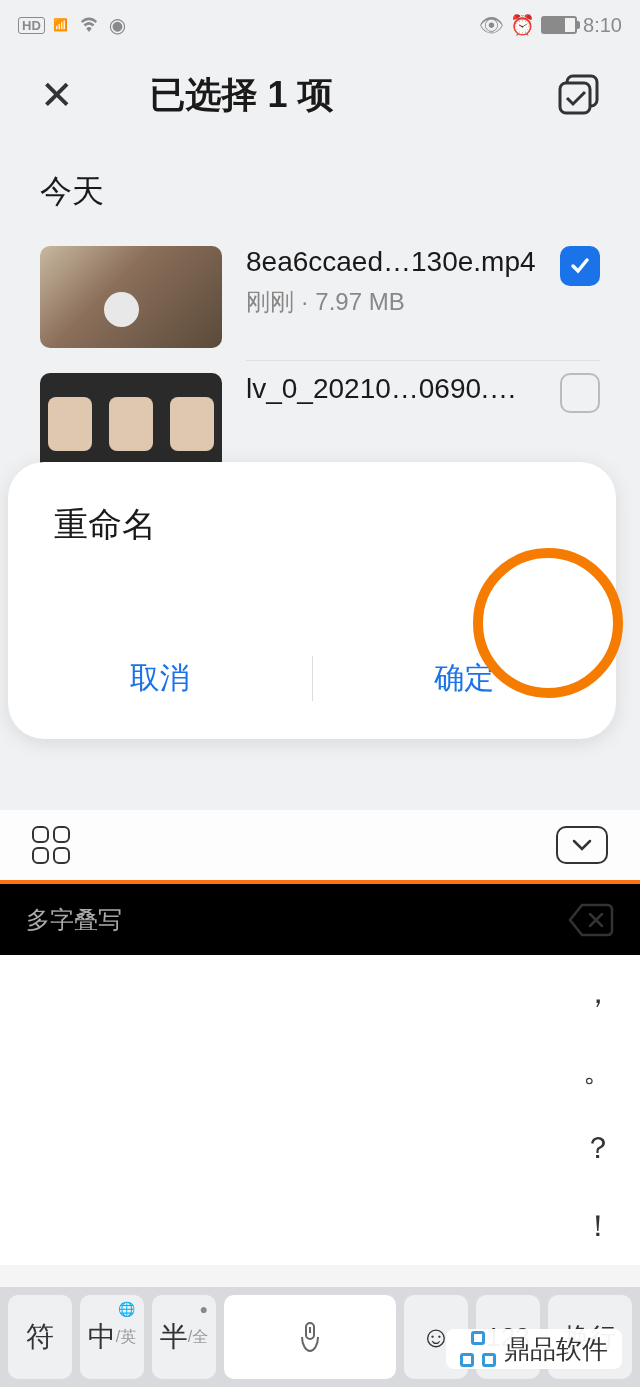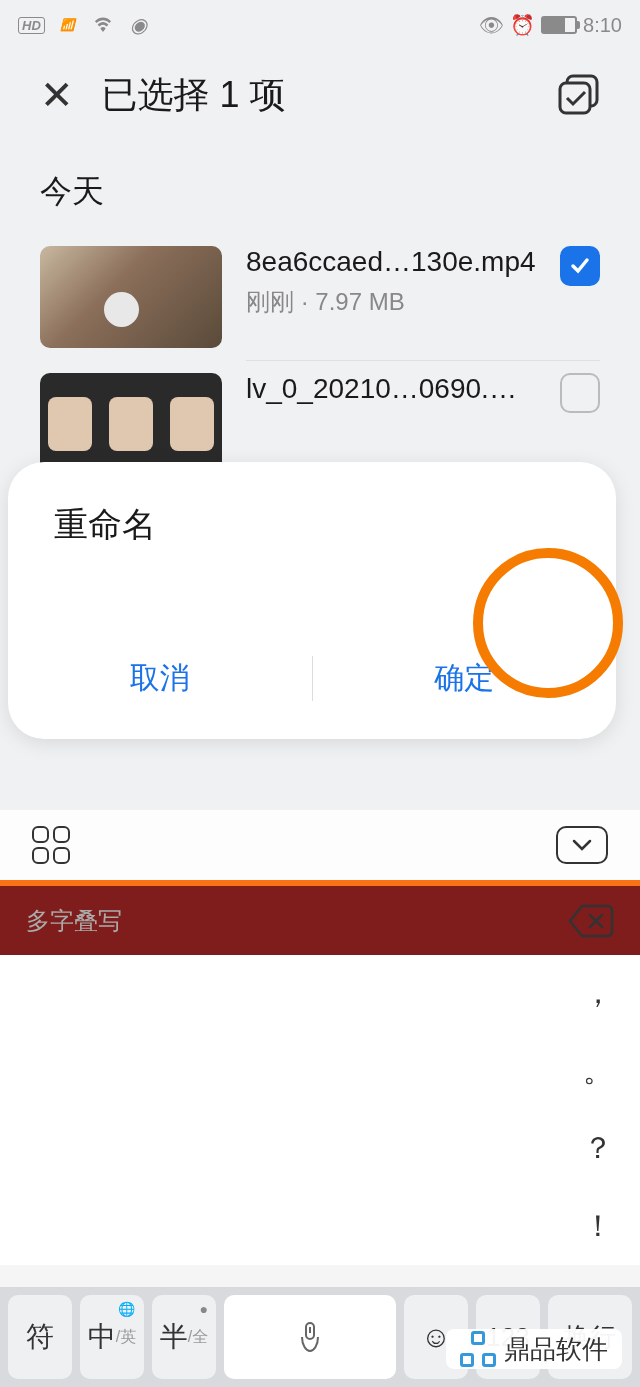--- a/index.html
+++ b/index.html
@@ -1,29 +1,29 @@
 <!DOCTYPE html>
 <html><head>
 <meta charset="utf-8">
 <style>
 * { margin: 0; padding: 0; box-sizing: border-box; font-family: -apple-system, "Helvetica Neue", Arial, sans-serif; }
 body { width: 640px; height: 1387px; background: #f0f1f3; position: relative; overflow: hidden; }
 
 
 .status-bar { height: 50px; display: flex; align-items: center; justify-content: space-between; padding: 0 18px; color: #8a8a8a; font-size: 20px; }
-.status-left { display: flex; align-items: center; gap: 16px; font-style: italic; }
+.status-left { display: flex; align-items: center; gap: 9px; }
 .status-right { display: flex; align-items: center; gap: 6px; }
 .battery { width: 36px; height: 18px; border: 2px solid #8a8a8a; border-radius: 3px; position: relative; }
 .battery::after { content: ''; width: 3px; height: 8px; background: #8a8a8a; position: absolute; right: -5px; top: 3px; border-radius: 0 2px 2px 0; }
 .battery-fill { width: 70%; height: 100%; background: #8a8a8a; }
 
 
 .header { height: 90px; display: flex; align-items: center; padding: 0 40px; gap: 28px; }
 .close-x { font-size: 40px; color: #333; font-weight: 300; }
-.header-title { font-size: 36px; color: #1a1a1a; font-weight: 400; flex: 1; }
+.header-title { font-size: 36px; color: #1a1a1a; font-weight: 700; flex: 1; margin-left: 48px; }
 .select-all { width: 42px; height: 42px; }
 
 
 .section-title { font-size: 32px; color: #1a1a1a; padding: 30px 40px 20px; }
 
 
 .file-row { display: flex; padding: 12px 40px; gap: 24px; }
 .thumb { width: 182px; height: 102px; background: #999; border-radius: 10px; flex-shrink: 0; overflow: hidden; }
 .thumb1 { background: linear-gradient(135deg, #c8b8a0 0%, #8b6f5a 40%, #5a4a3a 100%); position: relative; }
 .thumb1::after { content: ''; position: absolute; left: 35%; top: 45%; width: 35px; height: 35px; background: #e8e8e8; border-radius: 50%; }
@@ -50,21 +50,21 @@
 
 
 .annotation { position: absolute; width: 150px; height: 150px; border: 10px solid #f57c00; border-radius: 50%; top: 548px; left: 473px; pointer-events: none; z-index: 5; }
 
 
 .kb-area { position: absolute; left: 0; right: 0; top: 810px; bottom: 0; background: #f5f5f5; }
 .kb-top-bar { height: 70px; display: flex; align-items: center; justify-content: space-between; padding: 0 32px; background: #fdfdfd; }
 .kb-grid-icon { display: grid; grid-template-columns: 1fr 1fr; gap: 4px; width: 38px; height: 38px; }
 .kb-grid-icon div { border: 2.5px solid #333; border-radius: 6px; }
 .kb-collapse { width: 52px; height: 38px; border: 2.5px solid #333; border-radius: 10px; display: flex; align-items: center; justify-content: center; }
-.kb-suggest { height: 75px; display: flex; align-items: center; justify-content: space-between; padding: 0 26px; background: #7f1d1d; border-top: 6px solid #f97316; }
+.kb-suggest { height: 75px; display: flex; align-items: center; justify-content: space-between; padding: 0 26px; background: #000000; border-top: 4px solid #f97316; }
 .kb-suggest-text { color: #aaa; font-size: 24px; }
 .backspace-icon { width: 46px; height: 34px; }
 
 .kb-body { position: relative; background: #fff; height: 310px; }
 .kb-side { position: absolute; right: 0; top: 0; bottom: 0; width: 84px; display: flex; flex-direction: column; justify-content: space-around; align-items: center; font-size: 30px; color: #333; }
 
 .kb-bottom { position: absolute; left: 0; right: 0; bottom: 0; height: 100px; display: flex; gap: 8px; padding: 8px; background: #d8dadd; }
 .kb-key { background: #eef0f2; border-radius: 10px; display: flex; align-items: center; justify-content: center; font-size: 26px; color: #333; position: relative; }
 .kb-key-sm { width: 64px; }
 .kb-key-space { flex: 1; background: #fff; }

